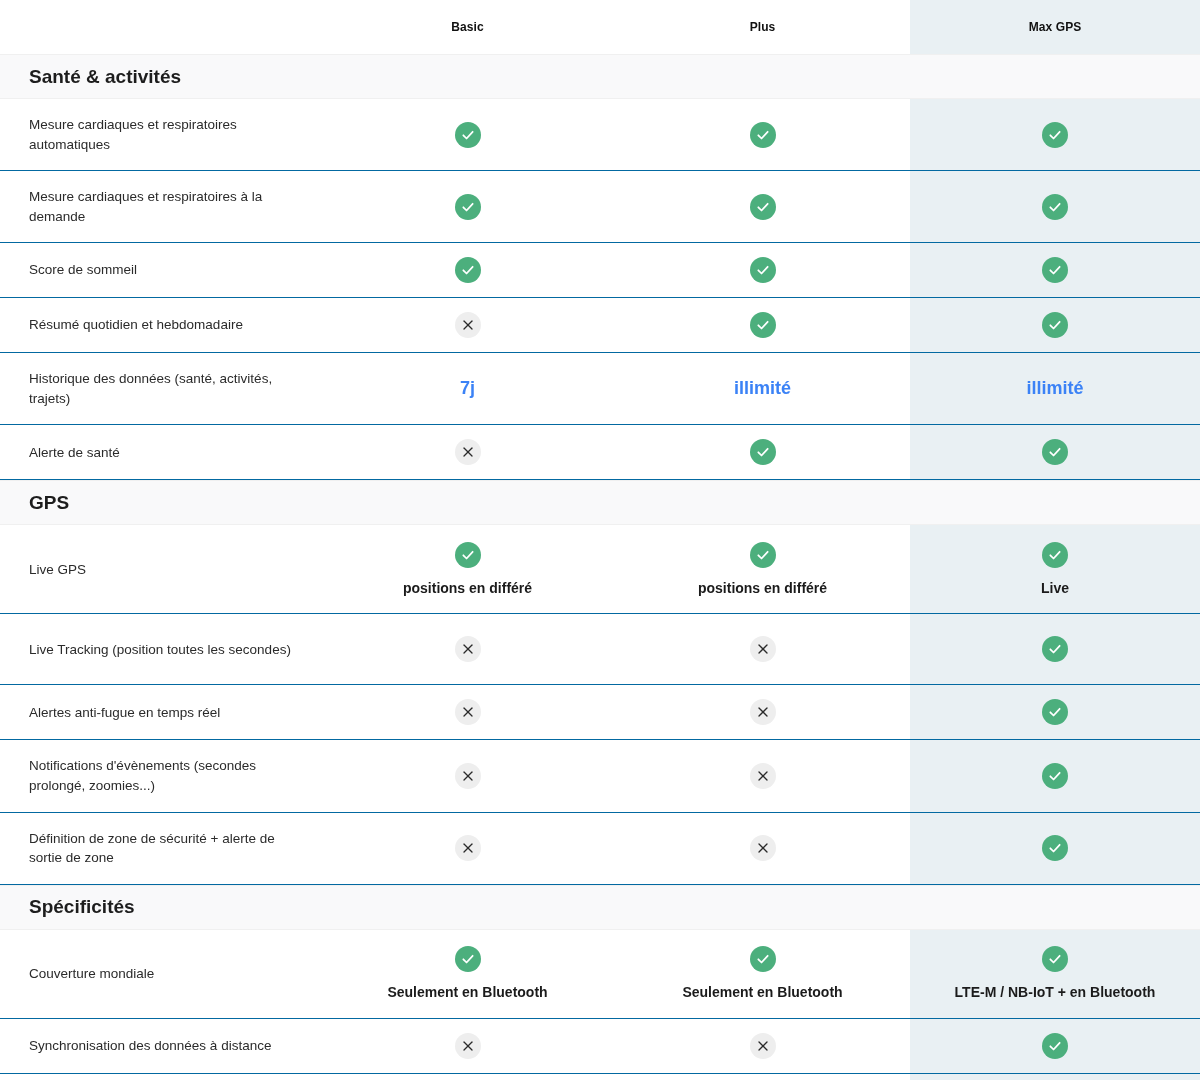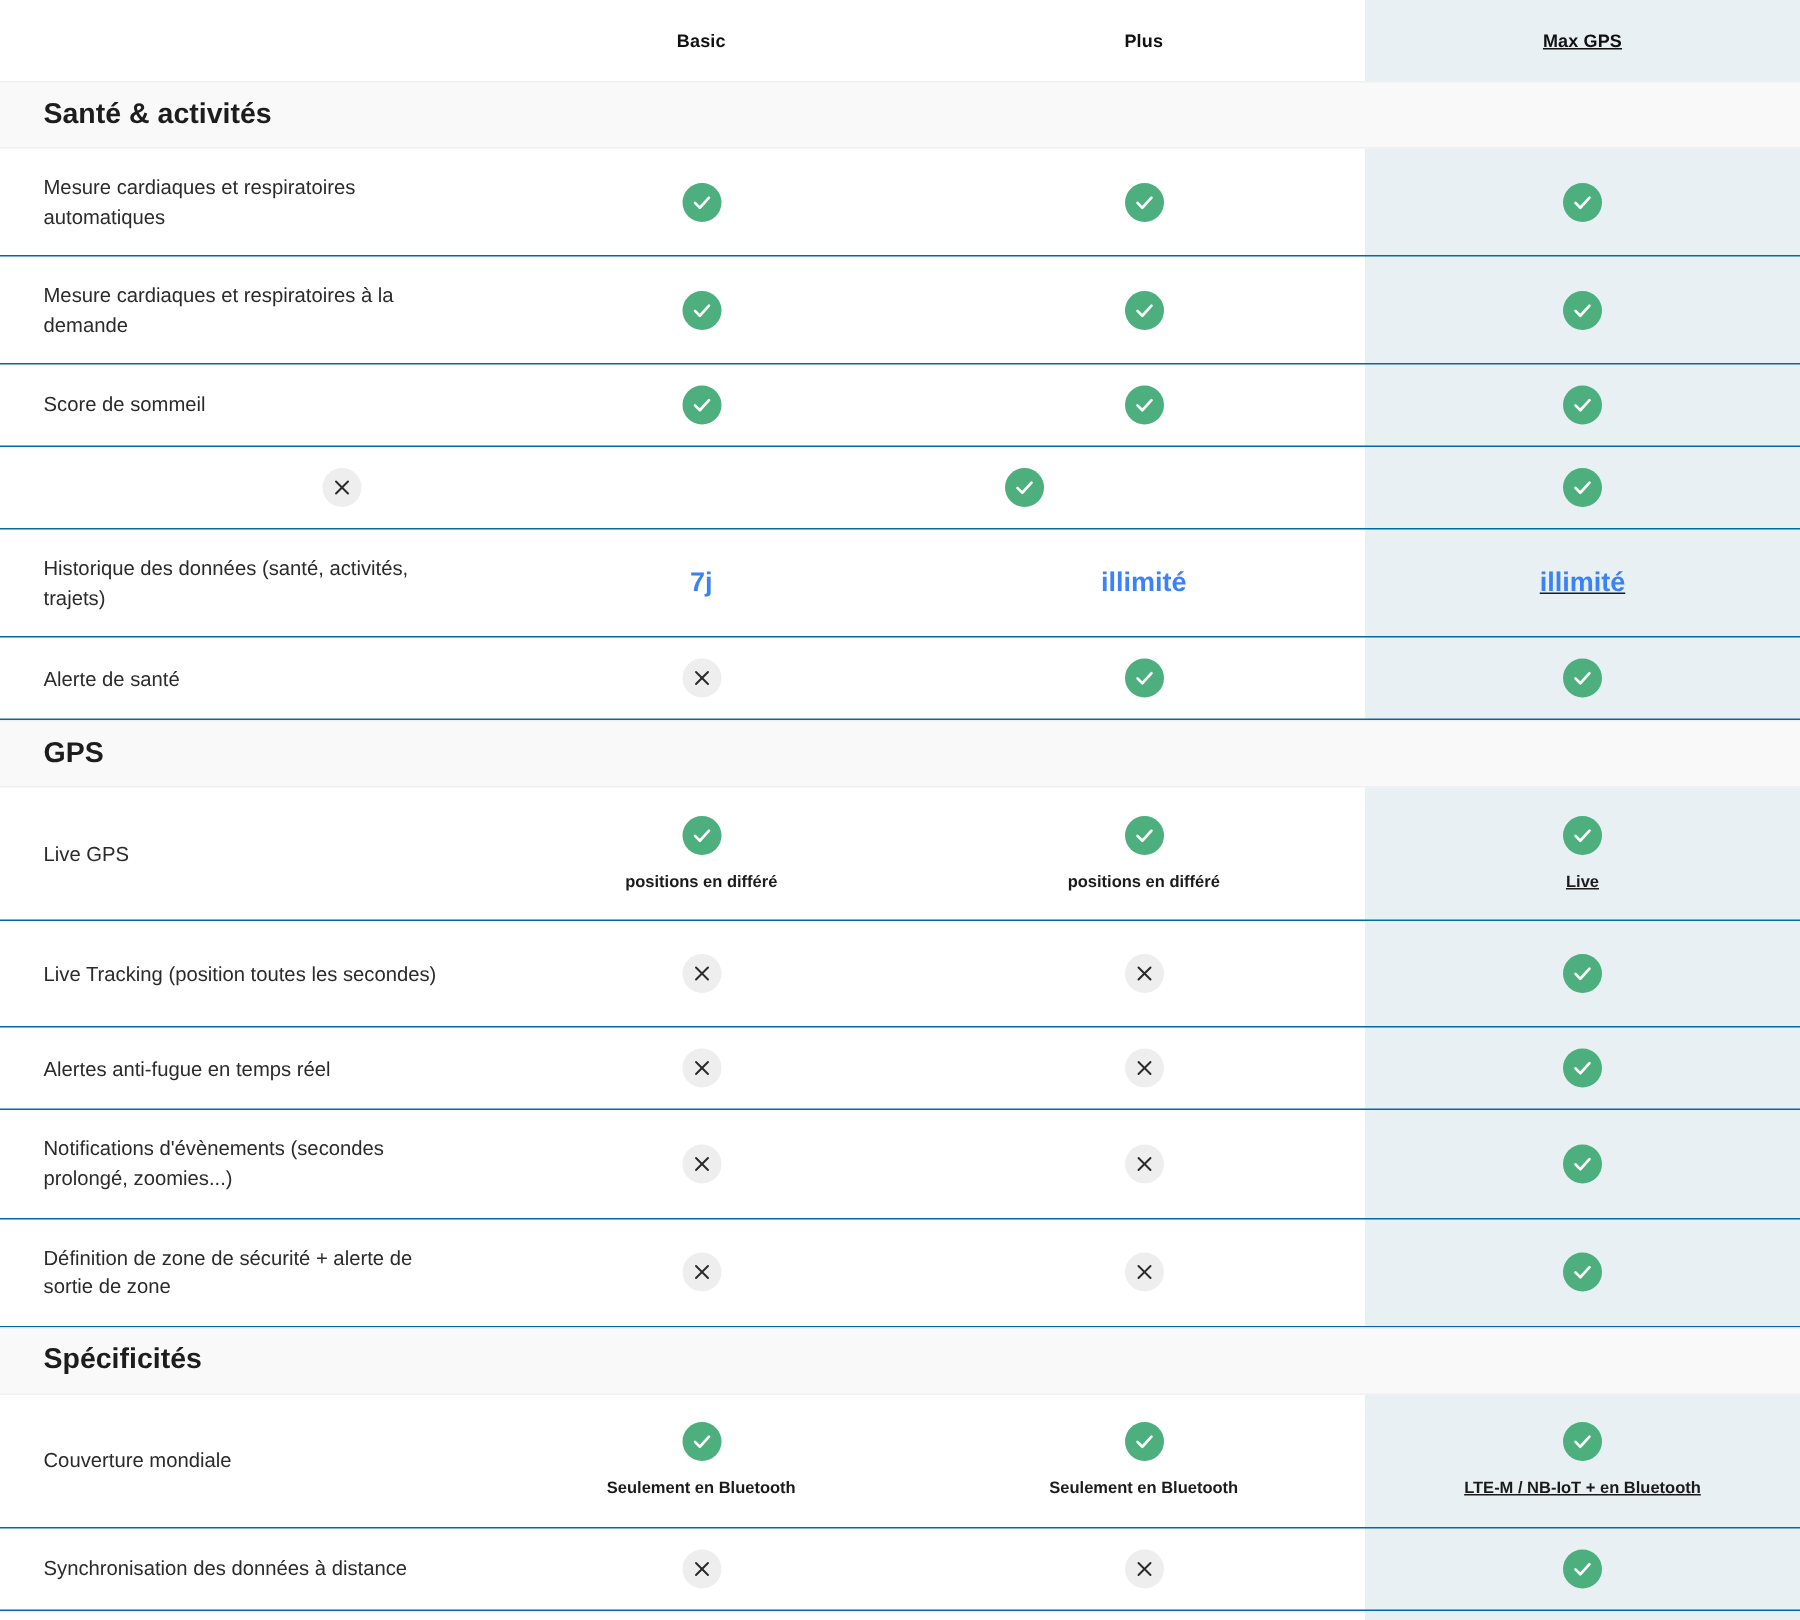--- a/index.html
+++ b/index.html
@@ -53,21 +53,21 @@
     flex: 1 1 0;
     display: flex;
     flex-direction: column;
     align-items: center;
     justify-content: center;
     padding: 14px 10px;
     text-align: center;
     font-size: 12.5px;
     color: #1b1b1b;
   }
-  .cell-plan.max { flex: 0 0 290px; width: 290px; text-decoration: underline; }
+  .cell-plan.max { flex: 0 0 290px; width: 290px; }
 
   
   .header-row {
     background: transparent;
     border-bottom: none;
   }
   .header-row .cell-plan {
     height: 54px;
     justify-content: center;
     font-size: 12px;
@@ -106,21 +106,21 @@
     justify-content: center;
     flex: 0 0 auto;
   }
   .icon-check { background: #4caf7d; }
   .icon-cross { background: #eeeeee; }
   .icon-check svg { display: block; }
   .icon-cross svg { display: block; }
 
   .cell-note {
     margin-top: 11px;
-    font-size: 11px;
+    font-size: 14px;
     font-weight: bold;
     color: #1b1b1b;
     line-height: 1.3;
   }
   .cell-text {
     font-size: 18px;
     font-weight: bold;
     color: #3b82f6;
   }
 
@@ -219,20 +219,21 @@
         </div>
         <div class="cell-plan max">
           <span class="icon-check">
             <svg width="14" height="14" viewBox="0 0 24 24" fill="none" stroke="#ffffff" stroke-width="3" stroke-linecap="round" stroke-linejoin="round">
               <polyline points="4,12.5 9.5,18 20,6.5"></polyline>
             </svg>
           </span>
         </div>
       </div>
       <div class="row std">
+        <div class="cell-feature">Résumé quotidien et hebdomadaire</div>
         <div class="cell-plan">
           <span class="icon-cross">
             <svg width="12" height="12" viewBox="0 0 24 24" fill="none" stroke="#2a2a2a" stroke-width="2.6" stroke-linecap="round">
               <line x1="4" y1="4" x2="20" y2="20"></line>
               <line x1="20" y1="4" x2="4" y2="20"></line>
             </svg>
           </span>
         </div>
         <div class="cell-plan">
           <span class="icon-check">

